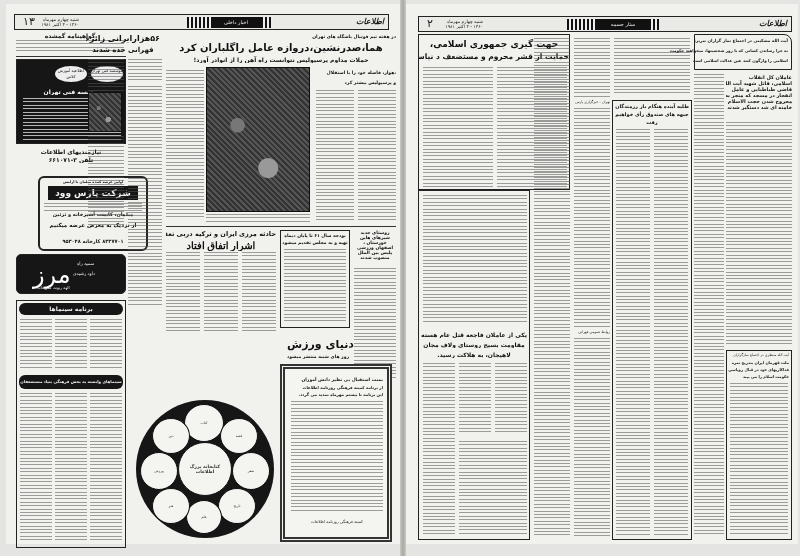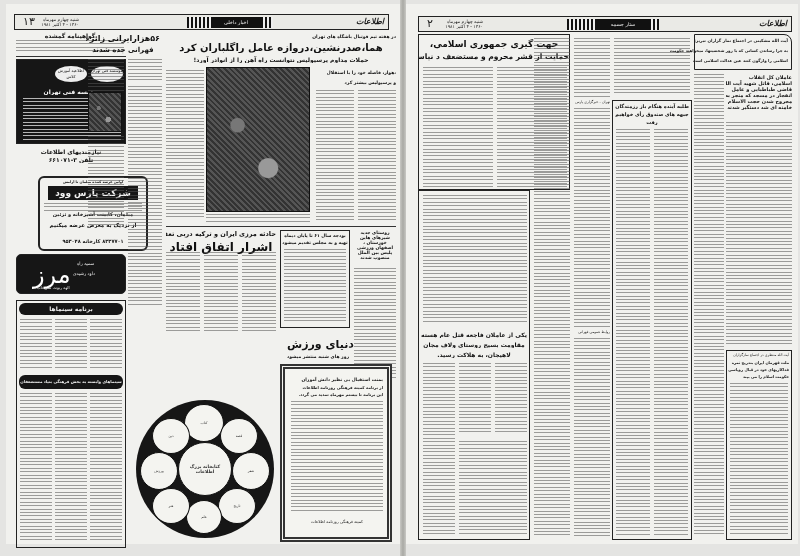--- a/index.html
+++ b/index.html
@@ -93,21 +93,21 @@
   <div class="txt" style="left:160px;top:66px;width:38px;height:150px;"></div>
   <div class="photo" style="left:200px;top:63px;width:104px;height:145px;"></div>
   <div class="txt" style="left:200px;top:210px;width:104px;height:8px;"></div>
   <div class="h" style="left:310px;top:66px;width:80px;font-size:4.5px;text-align:right;">،هوار، فاصله خود را با استقلال</div>
   <div class="h" style="left:310px;top:76px;width:80px;font-size:4.5px;text-align:right;">و پرسپولیس بیشتر کرد</div>
   <div class="txt" style="left:310px;top:86px;width:38px;height:130px;"></div>
   <div class="txt" style="left:352px;top:86px;width:38px;height:130px;"></div>
   <div class="rule" style="left:160px;top:222px;width:230px;height:1px;"></div>
 
   <div class="h" style="left:160px;top:226px;width:110px;font-size:6.5px;">حادثه مرزی ایران و ترکیه دربی تعقیب</div>
-  <div class="h" style="left:160px;top:236px;width:110px;font-size:12px;">اشرار اتفاق افتاد</div>
+  <div class="h" style="left:160px;top:236px;width:110px;font-size:10px;font-family:Liberation Serif, serif;">اشرار اتفاق افتاد</div>
   <div class="txt" style="left:160px;top:248px;width:34px;height:80px;"></div>
   <div class="txt" style="left:198px;top:248px;width:34px;height:80px;"></div>
   <div class="txt" style="left:236px;top:248px;width:34px;height:80px;"></div>
 
   <div class="box" style="left:274px;top:226px;width:70px;height:98px;border-width:1px;">
     <div class="h" style="left:0;top:2px;width:68px;font-size:4.5px;">بودجه سال ۶۱ تا پایان دیماه</div>
     <div class="h" style="left:0;top:9px;width:68px;font-size:4.5px;">تهیه و به مجلس تقدیم میشود</div>
     <div class="txt" style="left:3px;top:18px;width:62px;height:74px;"></div>
   </div>
 

